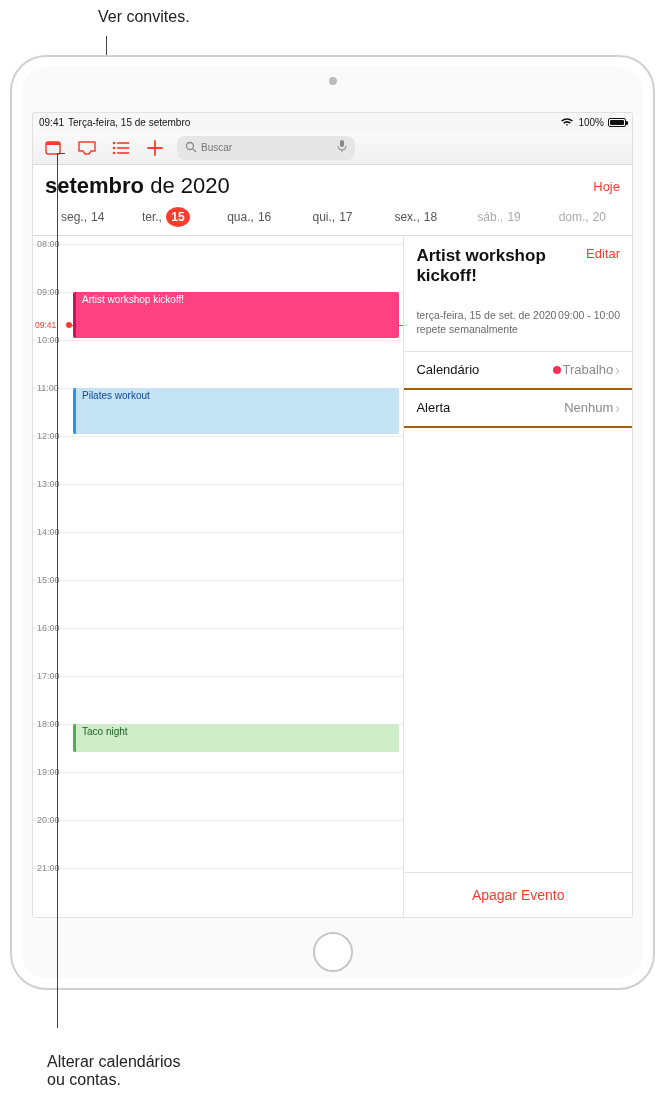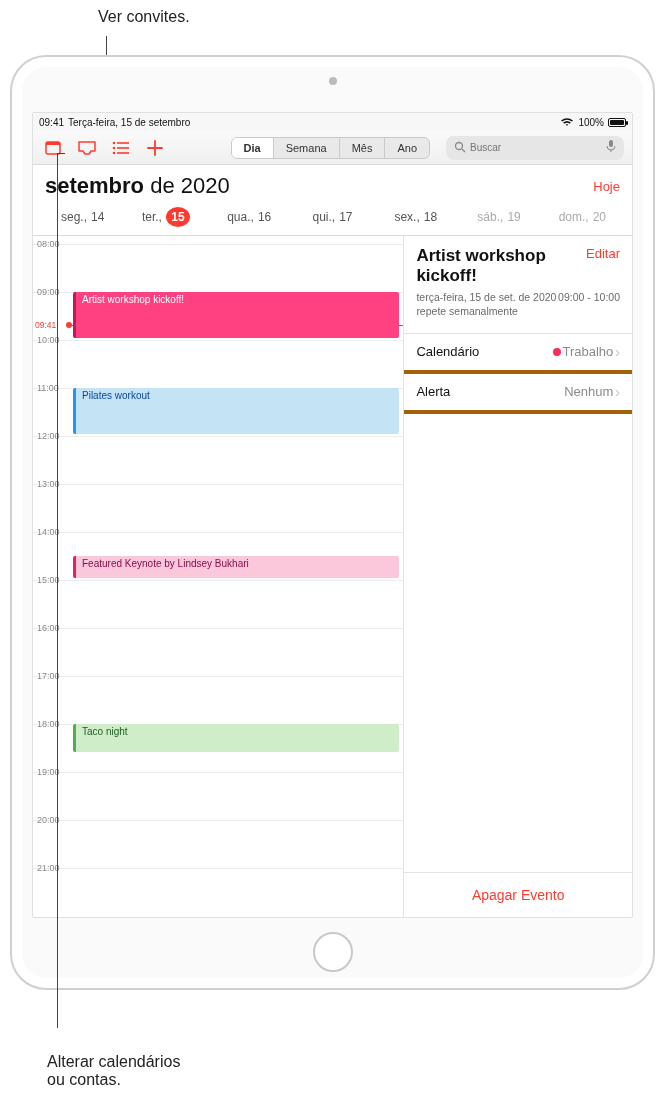--- a/index.html
+++ b/index.html
@@ -118,26 +118,26 @@
   .event.blue { background: #c4e4f5; border-left-color: #2196f3; color: #0d47a1; }
   .event.lightpink { background: #fbc7da; border-left-color: #e91e63; color: #880e4f; }
   .event.green { background: #d0edc9; border-left-color: #4caf50; color: #1b5e20; }
 
   
   .detail { flex: 1; display: flex; flex-direction: column; }
   .detail-head { padding: 10px 12px 8px 12px; }
   .detail-head-row { display: flex; justify-content: space-between; }
   .detail-title { font-size: 17px; font-weight: 700; line-height: 1.2; max-width: 70%; }
   .edit-link { color: #ff3b30; font-size: 13px; cursor: pointer; }
-  .detail-sub { display: flex; justify-content: space-between; font-size: 10.5px; color: #6a6a6a; margin-top: 4px; }
+  .detail-sub { display: flex; justify-content: space-between; font-size: 10.5px; color: #6a6a6a; margin-top: 22px; }
   .repeat { font-size: 10.5px; color: #6a6a6a; margin-top: 2px; }
   .detail-list { margin-top: 8px; border-top: 1px solid #e3e3e3; }
   .detail-item {
     display: flex; justify-content: space-between; align-items: center;
-    padding: 10px 12px; border-bottom: 4px solid #a16207; font-size: 13px;
+    padding: 10px 12px; border-bottom: 2px solid #a16207; font-size: 13px;
     cursor: pointer;
   }
   .detail-item .val { color: #8a8a8a; display: flex; align-items: center; gap: 2px; }
   .cal-dot { width: 8px; height: 8px; border-radius: 50%; background: #ff2d55; display: inline-block; }
   .chev { color: #c0c0c0; font-size: 14px; }
   .delete-row {
     margin-top: auto; text-align: center; padding: 14px 0;
     color: #ff3b30; font-size: 14px; border-top: 1px solid #e3e3e3; cursor: pointer;
   }
 </style>
@@ -195,26 +195,20 @@
             <circle cx="2" cy="12" r="1.3" fill="#ff3b30"></circle>
             <rect x="5" y="11.2" width="12" height="1.6" fill="#ff3b30"></rect>
           </svg>
       </div>
       <div class="tb-btn">
         <svg width="18" height="18" viewBox="0 0 18 18">
             <path d="M9 2 v14 M2 9 h14" stroke="#ff3b30" stroke-width="1.8" stroke-linecap="round"></path>
           </svg>
       </div>
 
-      <div class="seg" id="segctl">
-          <button class="active">Dia</button>
-          <button>Semana</button>
-          <button>Mês</button>
-          <button>Ano</button>
-        </div>
 
       <div class="search">
         <span class="mag">
           <svg width="12" height="12" viewBox="0 0 12 12">
               <circle cx="5" cy="5" r="3.5" fill="none" stroke="#888" stroke-width="1.3"></circle>
               <line x1="8" y1="8" x2="11" y2="11" stroke="#888" stroke-width="1.3"></line>
             </svg>
         </span>
         <input type="text" placeholder="Buscar" style="">
         <span class="mic">
@@ -307,21 +301,20 @@
             <div class="hour-label">20:00</div>
           </div>
           <div class="hour-row" style="top: 632px;">
             <div class="hour-label">21:00</div>
           </div>
           <div class="time-now-line" style="top: 88.784px;"></div>
           <div class="time-now-label" style="top: 88.784px;">09:41</div>
           <div class="time-now-dot" style="top: 88.784px;"></div>
           <div class="event pink" style="top: 56px; height: 46px;">Artist workshop kickoff!</div>
           <div class="event blue" style="top: 152px; height: 46px;">Pilates workout</div>
-          <div class="event lightpink" style="top: 320px; height: 22px;">Featured Keynote by Lindsey Bukhari</div>
           <div class="event green" style="top: 488px; height: 28px;">Taco night</div>
         </div>
 
       <div class="detail">
         <div class="detail-head">
           <div class="detail-head-row">
             <div class="detail-title">Artist workshop kickoff!</div>
             <div class="edit-link">Editar</div>
           </div>
           <div class="detail-sub">

